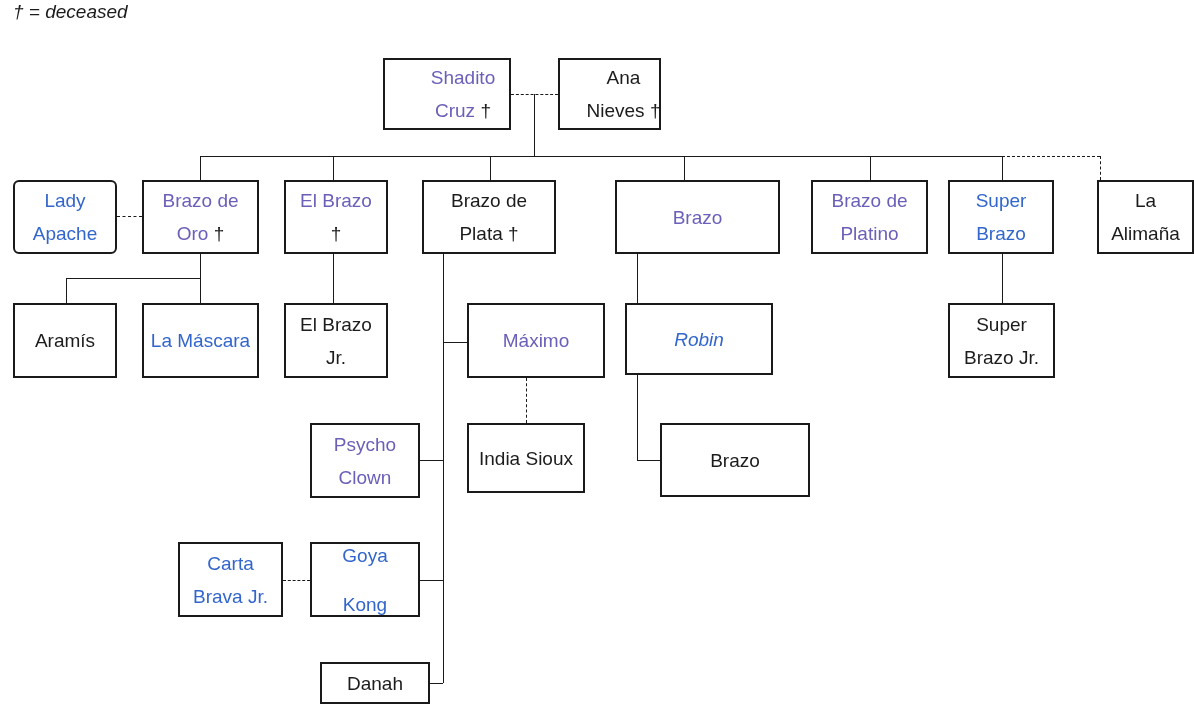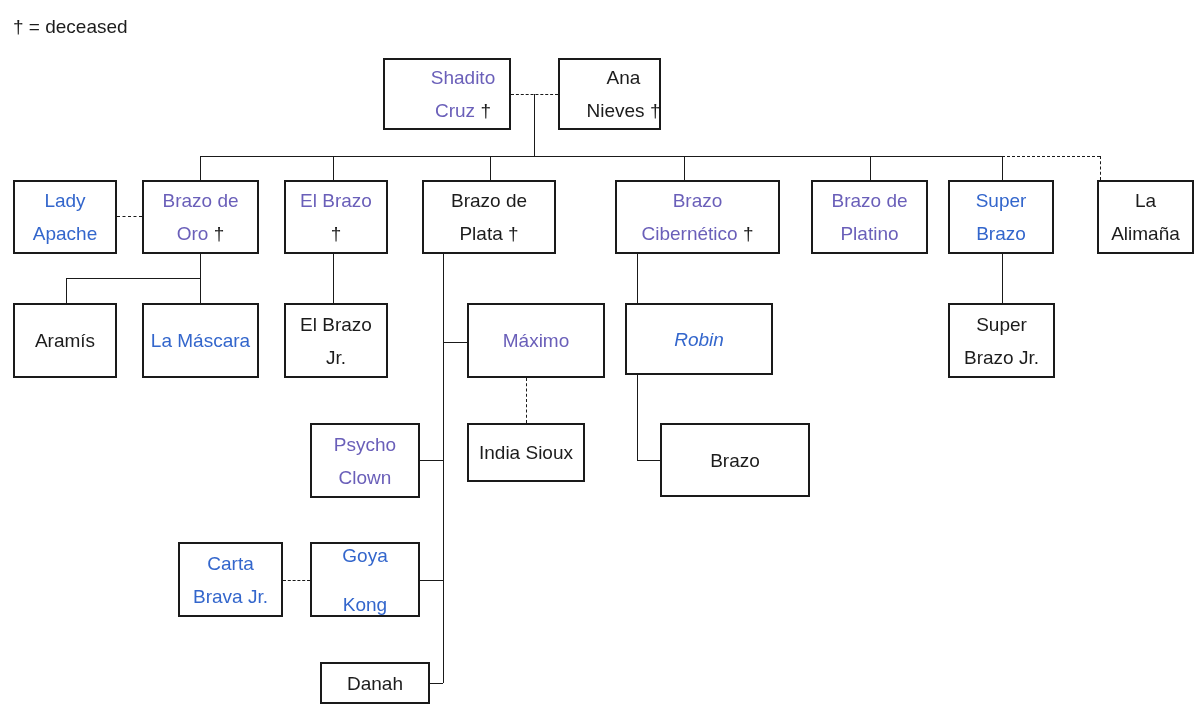--- a/index.html
+++ b/index.html
@@ -4,23 +4,24 @@
 <style>
   html,body{margin:0;padding:0;background:#ffffff;}
   #canvas{
     position:relative;
     width:1194px;height:725px;
     background:var(--bg,#fff);
     font-family:"Liberation Sans", sans-serif;
     overflow:hidden;
   }
   #legend{
-    position:absolute;left:13px;top:16px;
+    position:absolute;left:13px;top:1px;
     font-size:19px;color:var(--plain,#1c1c1c);
     white-space:pre;
+    font-style:italic;
   }
   .person{
     position:absolute;box-sizing:border-box;
     border:2px solid var(--line,#1a1a1a);
     background:#fff;
     display:flex;flex-direction:column;justify-content:center;align-items:center;
     text-align:center;font-size:19px;line-height:33px;
     z-index:2;white-space:nowrap;
   }
   .pline{display:block;}
@@ -67,39 +68,38 @@
       <div class="conn h dashed" style="left: 283px; top: 580px; width: 27px;"></div>
       <div class="conn v solid" style="left: 1002px; top: 254px; height: 49px;"></div>
       <div class="person" style="left: 383px; top: 58px; width: 128px; height: 72px; padding-left: 32px;">
         <span class="pline"><span class="seg-visited">Shadito</span></span>
         <span class="pline"><span class="seg-visited">Cruz</span><span class="seg-plain"> †</span></span>
       </div>
       <div class="person" style="left: 558px; top: 58px; width: 103px; height: 72px; padding-left: 28px;">
         <span class="pline"><span class="seg-plain">Ana</span></span>
         <span class="pline"><span class="seg-plain">Nieves †</span></span>
       </div>
-      <div class="person" style="left: 13px; top: 180px; width: 104px; height: 74px;">
+      <div class="person" style="left: 13px; top: 180px; width: 104px; height: 74px; border-radius: 6px;">
         <span class="pline"><span class="seg-link">Lady</span></span>
         <span class="pline"><span class="seg-link">Apache</span></span>
       </div>
       <div class="person" style="left: 142px; top: 180px; width: 117px; height: 74px;">
         <span class="pline"><span class="seg-visited">Brazo de</span></span>
         <span class="pline"><span class="seg-visited">Oro</span><span class="seg-plain"> †</span></span>
       </div>
       <div class="person" style="left: 284px; top: 180px; width: 104px; height: 74px;">
         <span class="pline"><span class="seg-visited">El Brazo</span></span>
         <span class="pline"><span class="seg-plain">†</span></span>
       </div>
       <div class="person" style="left: 422px; top: 180px; width: 134px; height: 74px;">
         <span class="pline"><span class="seg-plain">Brazo de</span></span>
         <span class="pline"><span class="seg-plain">Plata †</span></span>
       </div>
       <div class="person" style="left: 615px; top: 180px; width: 165px; height: 74px;">
         <span class="pline"><span class="seg-visited">Brazo</span></span>
-        <span class="pline"><span class="seg-visited">Cibernético</span><span class="seg-plain"> †</span></span>
       </div>
       <div class="person" style="left: 811px; top: 180px; width: 117px; height: 74px;">
         <span class="pline"><span class="seg-visited">Brazo de</span></span>
         <span class="pline"><span class="seg-visited">Platino</span></span>
       </div>
       <div class="person" style="left: 948px; top: 180px; width: 106px; height: 74px;">
         <span class="pline"><span class="seg-link">Super</span></span>
         <span class="pline"><span class="seg-link">Brazo</span></span>
       </div>
       <div class="person" style="left: 1097px; top: 180px; width: 97px; height: 74px;">
@@ -123,21 +123,21 @@
         <span class="pline"><span class="seg-link">Robin</span></span>
       </div>
       <div class="person" style="left: 948px; top: 303px; width: 107px; height: 75px;">
         <span class="pline"><span class="seg-plain">Super</span></span>
         <span class="pline"><span class="seg-plain">Brazo Jr.</span></span>
       </div>
       <div class="person" style="left: 310px; top: 423px; width: 110px; height: 75px;">
         <span class="pline"><span class="seg-visited">Psycho</span></span>
         <span class="pline"><span class="seg-visited">Clown</span></span>
       </div>
-      <div class="person" style="left: 467px; top: 423px; width: 118px; height: 59px;">
+      <div class="person" style="left: 467px; top: 423px; width: 118px; height: 70px;">
         <span class="pline"><span class="seg-plain">India Sioux</span></span>
       </div>
       <div class="person" style="left: 660px; top: 423px; width: 150px; height: 74px;">
         <span class="pline"><span class="seg-plain">Brazo</span></span>
       </div>
       <div class="person" style="left: 178px; top: 542px; width: 105px; height: 75px;">
         <span class="pline"><span class="seg-link">Carta</span></span>
         <span class="pline"><span class="seg-link">Brava Jr.</span></span>
       </div>
       <div class="person" style="left: 310px; top: 542px; width: 110px; height: 75px; gap: 16px;">

